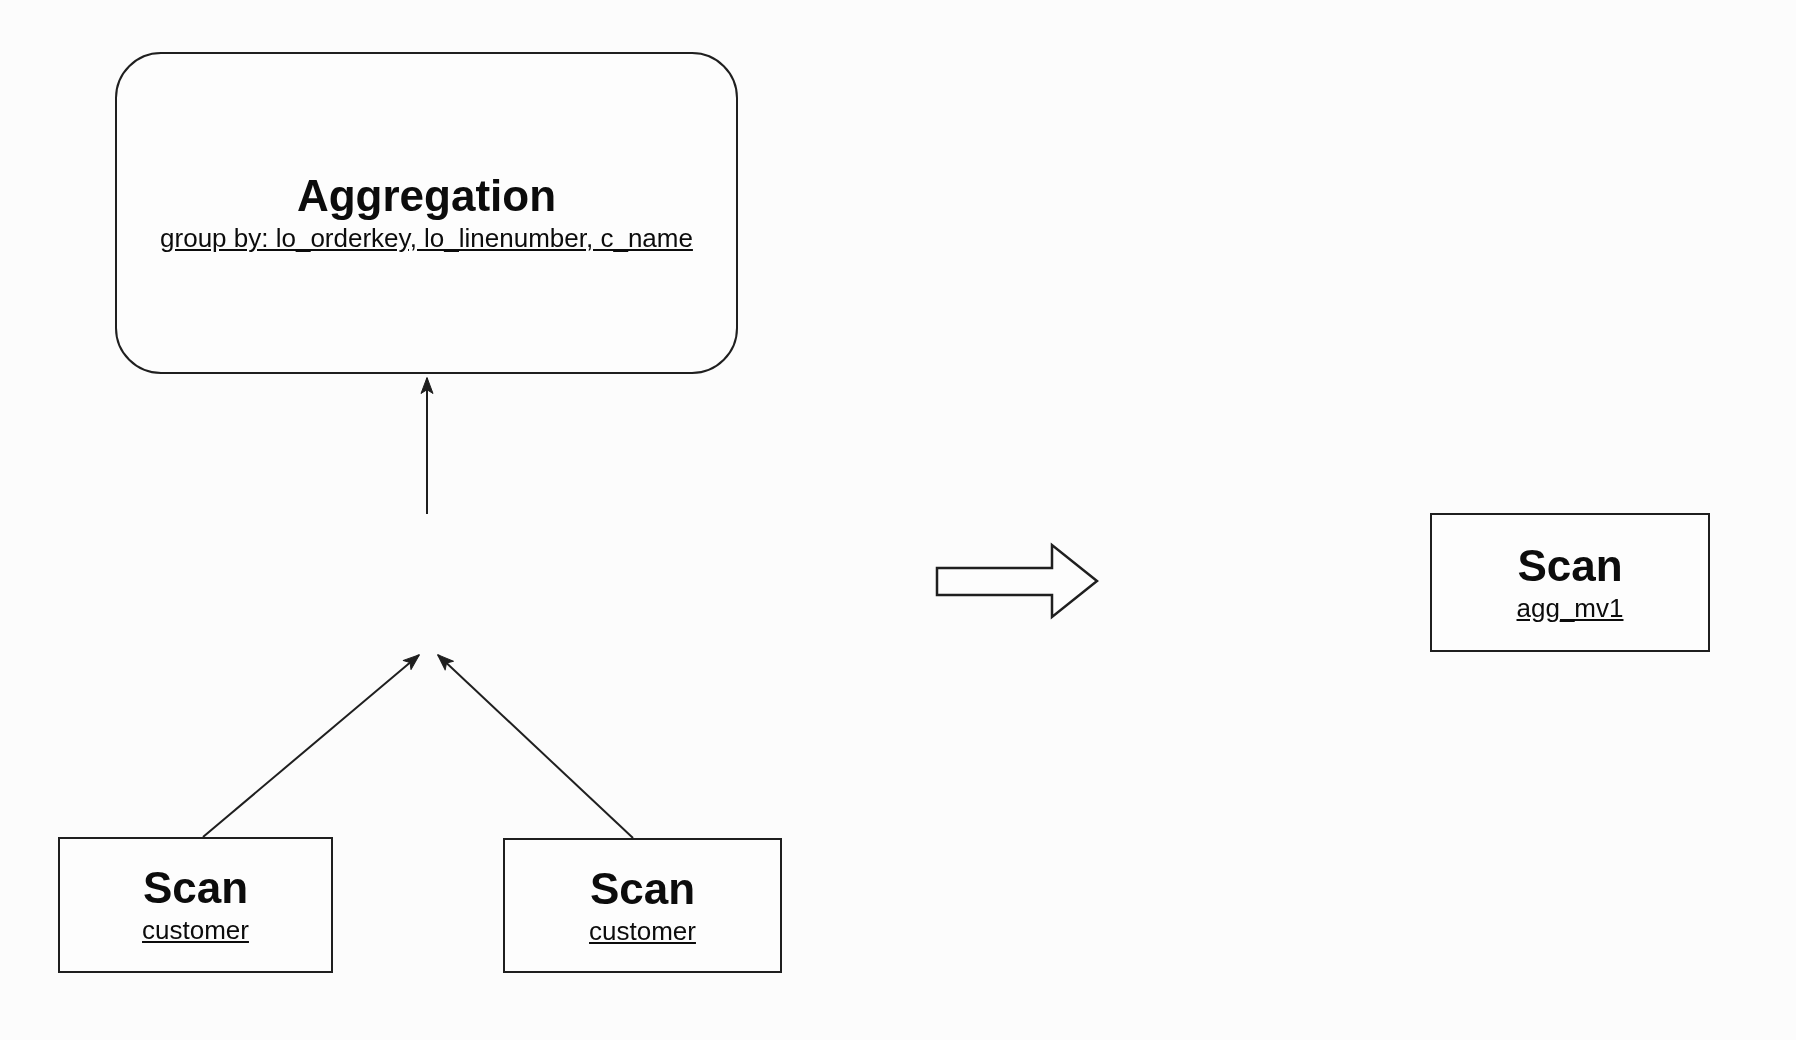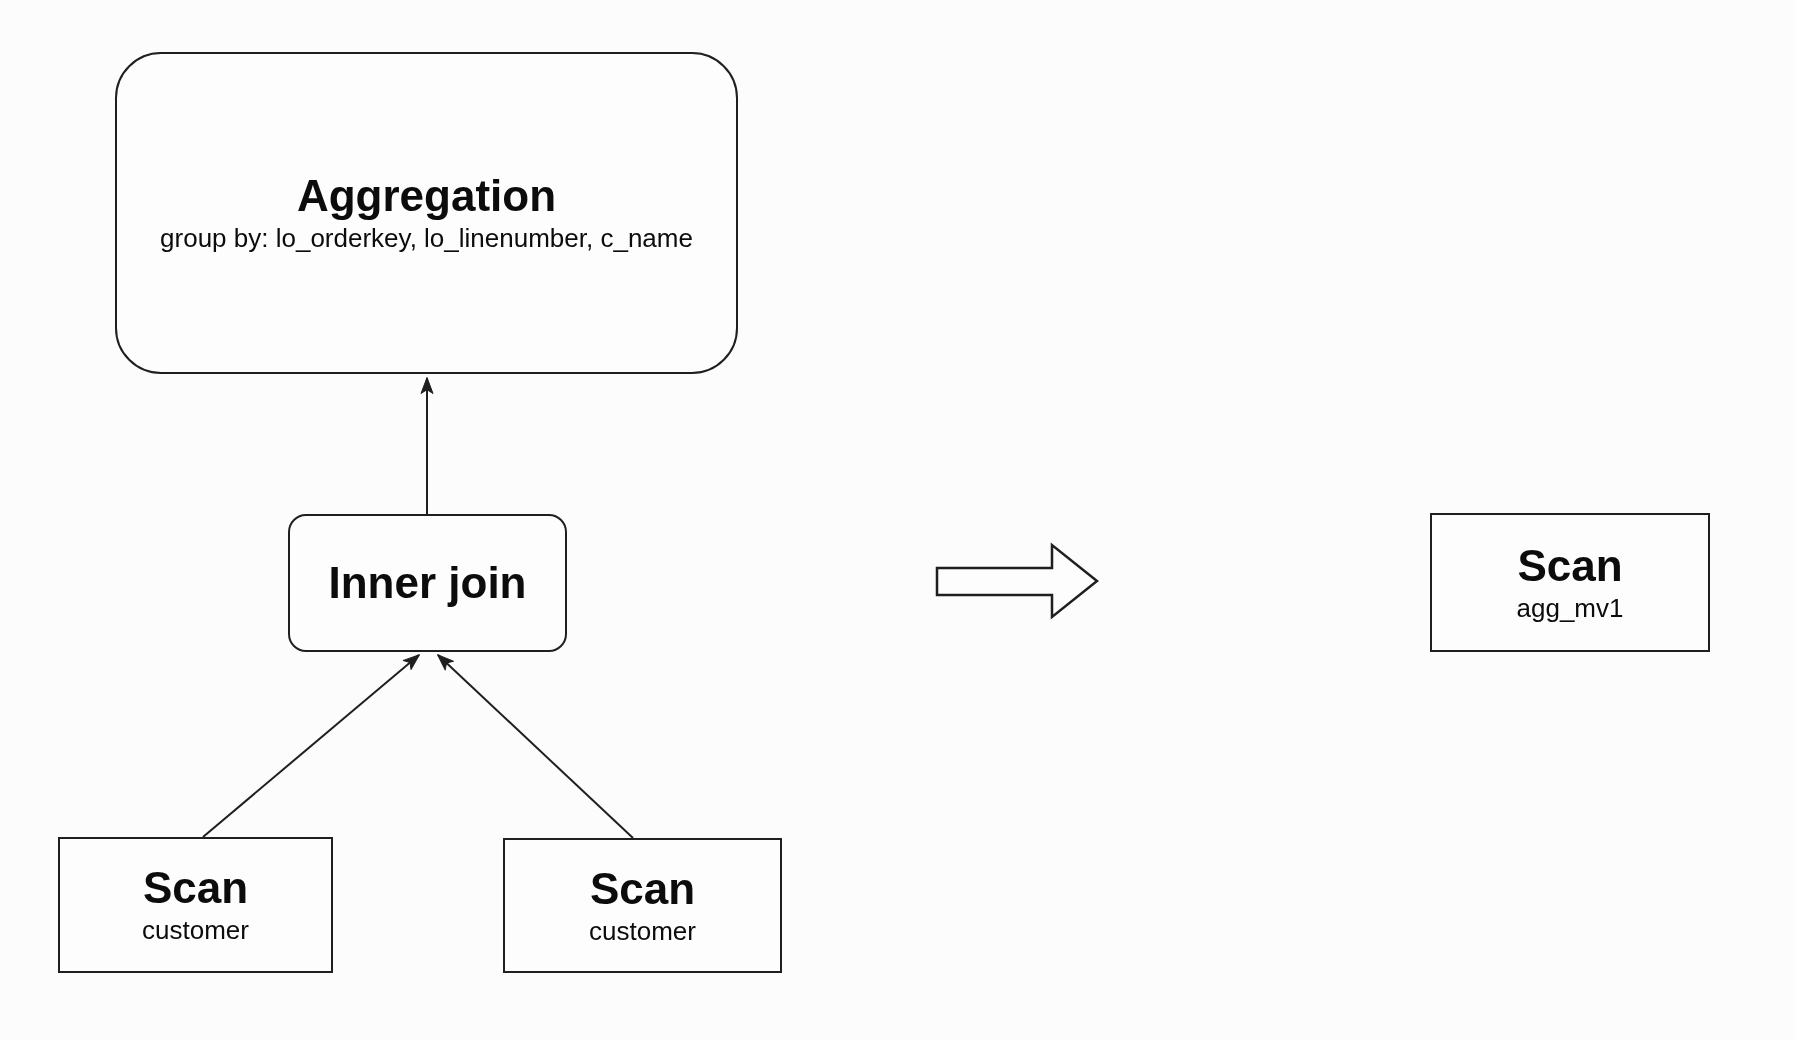--- a/index.html
+++ b/index.html
@@ -37,20 +37,21 @@
   .node .title {
     font-size: 44px;
     font-weight: bold;
     line-height: 1.18;
     white-space: nowrap;
   }
   .node .subtitle {
     font-size: 26px;
     line-height: 1.3;
     white-space: nowrap;
+    text-decoration: underline;
   }
   #aggregation-node {
     left: 115px;
     top: 52px;
     width: 623px;
     height: 322px;
     border-radius: 46px;
     text-align: center;
   }
   #inner-join-node {
@@ -98,23 +99,20 @@
     <line x1="633" y1="838" x2="438" y2="655" stroke="#1f1f1f" stroke-width="2" marker-end="url(#arrowhead)"></line>
 
     <path d="M937,568 L1052,568 L1052,545 L1097,581 L1052,617 L1052,595 L937,595 Z" fill="#fdfdfd" stroke="#1f1f1f" stroke-width="2.5" stroke-linejoin="miter"></path>
   </svg>
 
   <div class="node" id="aggregation-node">
     <div class="title">Aggregation</div>
     <div class="subtitle">group by: lo_orderkey, lo_linenumber, c_name</div>
   </div>
 
-  <div class="node" id="inner-join-node">
-    <div class="title">Inner join</div>
-  </div>
 
   <div class="node" id="scan-lineorder-node">
     <div class="title">Scan</div>
     <div class="subtitle">customer</div>
   </div>
 
   <div class="node" id="scan-customer-node">
     <div class="title">Scan</div>
     <div class="subtitle">customer</div>
   </div>

